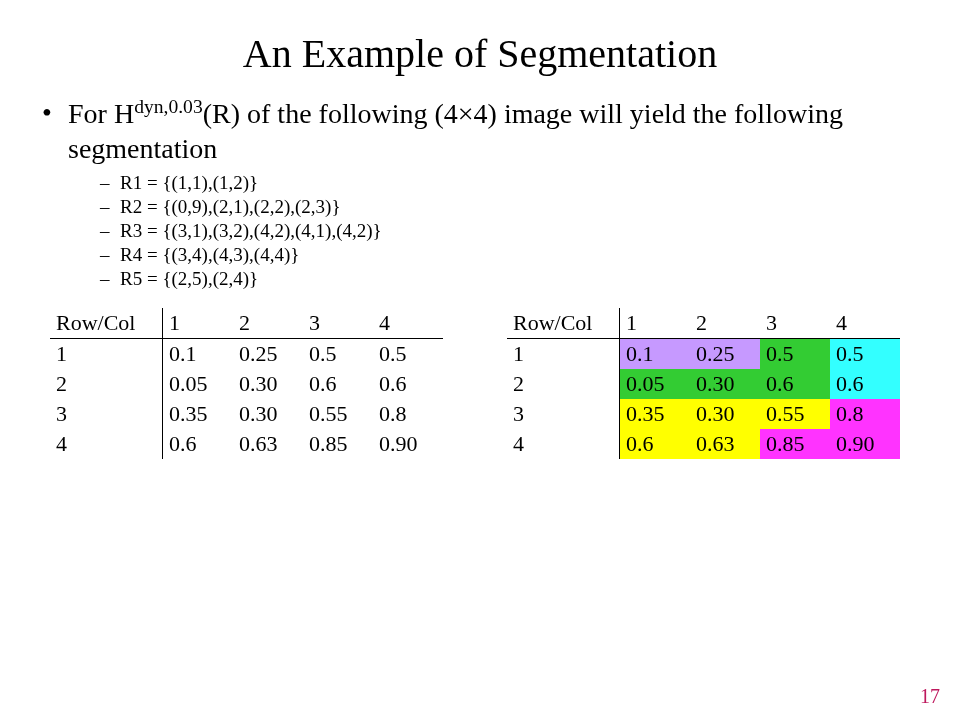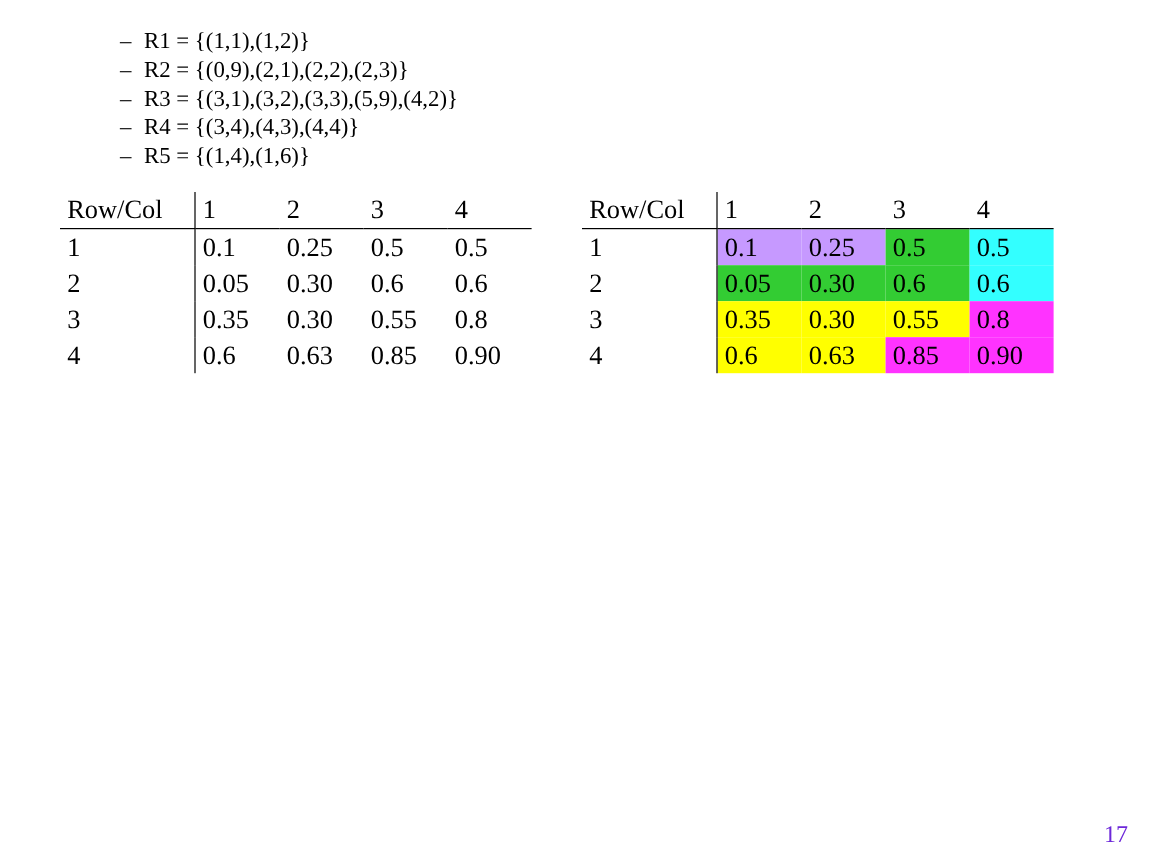--- a/index.html
+++ b/index.html
@@ -46,21 +46,21 @@
     padding-left: 20px;
     margin: 2px 0;
   }
   .sub-list li::before {
     content: "–";
     position: absolute;
     left: 0;
   }
   .tables-row {
     display: flex;
-    gap: 42px;
+    gap: 64px;
     padding-left: 10px;
   }
   .tbl {
     font-size: 22px;
     border-collapse: collapse;
   }
   .tbl td, .tbl th {
     padding: 2px 6px;
     text-align: left;
     font-weight: normal;
@@ -73,36 +73,40 @@
   .c-r1 { background: #c699ff; } 
   .c-r2 { background: #33cc33; } 
   .c-r5 { background: #33ffff; } 
   .c-r3 { background: #ffff00; } 
   .c-r4 { background: #ff33ff; } 
   .page-num {
     position: absolute;
     right: 20px;
     bottom: 12px;
     font-size: 20px;
-    color: #6d28d9;
+    color: #be185d;
   }
   sup, sub { font-size: 0.7em; }
 </style>
 </head>
 <body>
 
 <div class="slide">
+  <h1>An Example of Segmentation</h1>
 
+  <div class="bullet-main">
+    For H<sup>dyn,0.03</sup>(R) of the following (4×4) image will yield the following segmentation
+  </div>
 
   <ul class="sub-list">
     <li>R1 = {(1,1),(1,2)}</li>
     <li>R2 = {(0,9),(2,1),(2,2),(2,3)}</li>
-    <li>R3 = {(3,1),(3,2),(3,3),(5,9),(4,2)}</li>
+    <li>R3 = {(3,1),(3,2),(4,2),(4,1),(4,2)}</li>
     <li>R4 = {(3,4),(4,3),(4,4)}</li>
-    <li>R5 = {(1,4),(1,6)}</li>
+    <li>R5 = {(2,5),(2,4)}</li>
   </ul>
 
   <div class="tables-row">
 
     <table class="tbl">
       <thead>
         <tr>
           <th class="lbl-col left-line">Row/Col</th>
           <th>1</th>
           <th>2</th>

